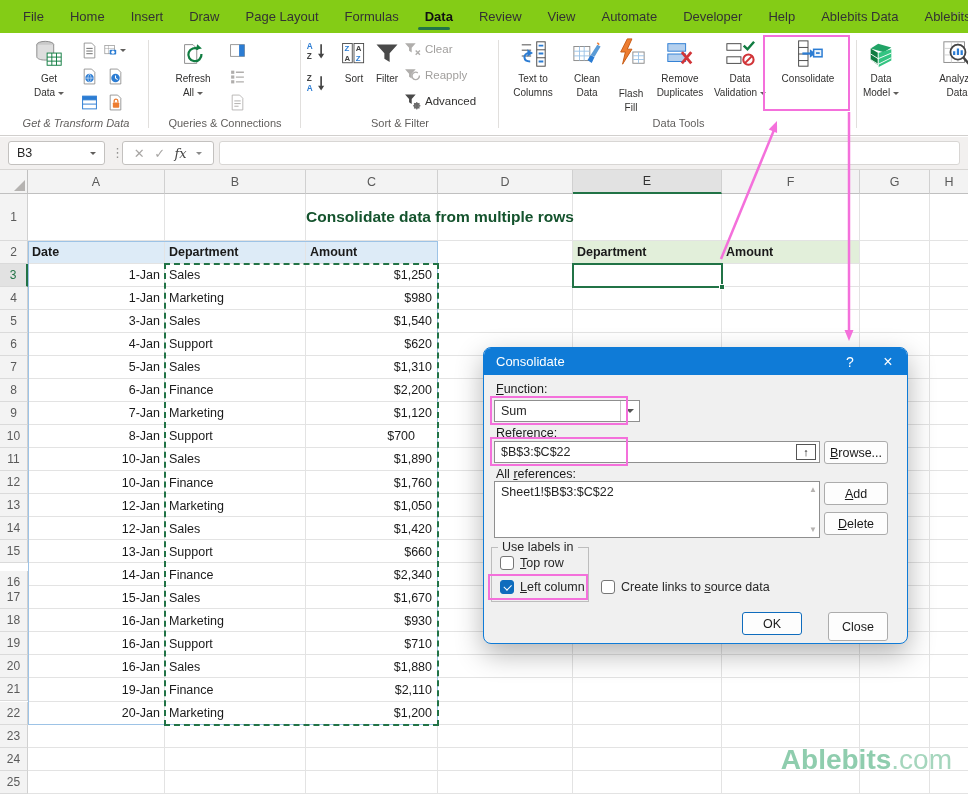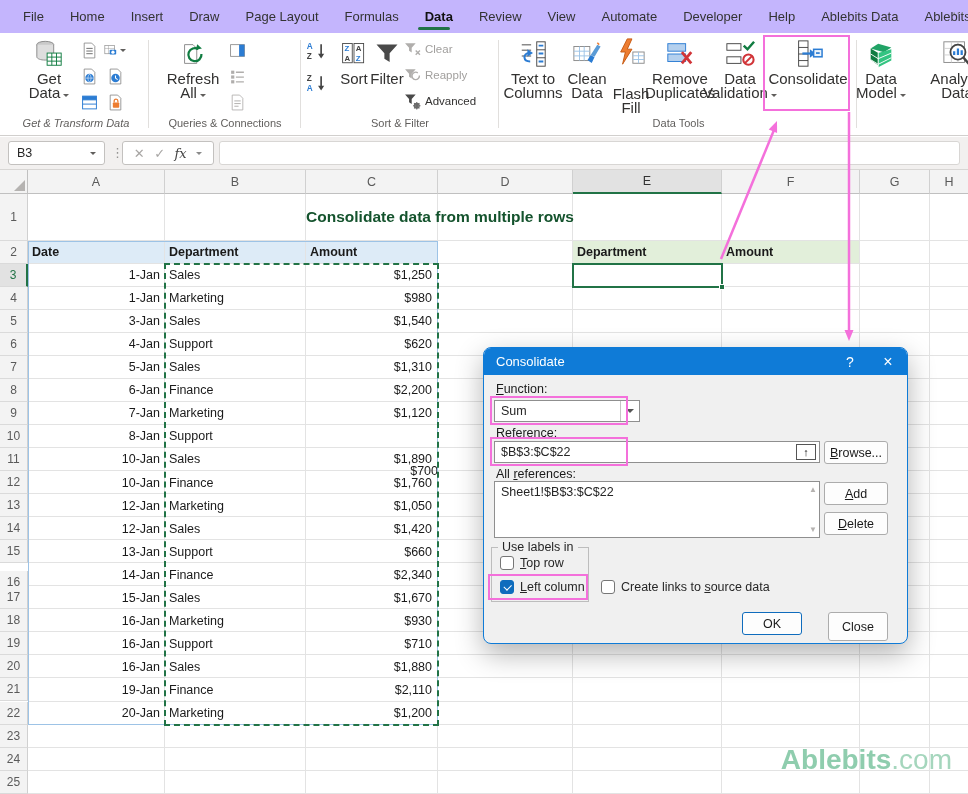--- a/index.html
+++ b/index.html
@@ -1,33 +1,33 @@
 <!DOCTYPE html>
 <html><head>
 <meta charset="utf-8">
 <style>
   * { margin:0; padding:0; box-sizing:border-box; }
   html,body { background:#fff; }
   body { font-family:"Liberation Sans","DejaVu Sans",sans-serif; color:#262626; }
   #app { position:relative; width:968px; height:794px; overflow:hidden; background:#fff; }
 
   
-  #menubar { position:absolute; left:0; top:0; width:968px; height:33px; background:#c4b5fd; display:flex; align-items:center; padding-left:10px; }
+  #menubar { position:absolute; left:0; top:0; width:968px; height:33px; background:#84cc16; display:flex; align-items:center; padding-left:10px; }
   .mtab { position:relative; font-size:13px; color:#333; padding:8px 13px 9px; cursor:default; white-space:nowrap; }
   .mtab.active { font-weight:bold; color:#111; }
   .mtab.active::after { content:""; position:absolute; left:6px; right:16px; bottom:3px; height:3px; background:#217346; border-radius:2px; }
   #menu-overflow { position:absolute; right:4px; top:6px; color:#8a8a8a; font-size:12px; }
 
   
   #ribbon { position:absolute; left:0; top:33px; width:968px; height:103px; background:#fff; border-bottom:1px solid #d1cfcd; }
   .rdiv { position:absolute; top:7px; height:88px; width:1px; background:#e1dfdd; }
   .grouplabel { position:absolute; top:84px; height:16px; font-size:11px; color:#605e5c; text-align:center; }
   .bigbtn { position:absolute; top:3px; height:78px; display:flex; flex-direction:column; align-items:center; cursor:default; }
   .bigbtn .bicon { height:36px; display:flex; align-items:center; justify-content:center; }
-  .bigbtn .blbl { font-size:15px; line-height:13.5px; text-align:center; color:#323130; }
+  .bigbtn .blbl { font-size:10px; line-height:13.5px; text-align:center; color:#323130; }
   .lline { white-space:nowrap; }
   .chev { display:inline-block; width:0; height:0; border:3.5px solid transparent; border-top-color:#605e5c; margin-left:3px; position:relative; top:2px; }
   .stackbtn { position:absolute; display:flex; align-items:center; gap:4px; font-size:11.5px; color:#323130; height:20px; }
   .stackbtn.dis { color:#a19f9d; }
   .smallicon { position:absolute; width:22px; height:20px; display:flex; align-items:center; justify-content:center; }
   #consolidate-highlight { position:absolute; left:763px; top:35px; width:87px; height:76px; border:2px solid #f470db; z-index:6; pointer-events:none; }
 
   
   #formulabar { position:absolute; left:0; top:137px; width:968px; height:33px; background:#f2f0ef; border-bottom:1px solid #d8d6d4; }
   #namebox { position:absolute; left:8px; top:4px; width:97px; height:24px; background:#fff; border:1px solid #c3c1bf; border-radius:3px; font-size:12.5px; display:flex; align-items:center; padding:0 8px; }
@@ -499,21 +499,21 @@
       <div class="celltxt" style="left: 169px; top: 185.75px; width: 133px; height: 23.05px;">Sales</div>
       <div class="celltxt r" style="left: 306px; top: 185.75px; width: 126px; height: 23.05px;">$1,310</div>
       <div class="celltxt r" style="left: 28px; top: 208.8px; width: 132px; height: 23.05px;">6-Jan</div>
       <div class="celltxt" style="left: 169px; top: 208.8px; width: 133px; height: 23.05px;">Finance</div>
       <div class="celltxt r" style="left: 306px; top: 208.8px; width: 126px; height: 23.05px;">$2,200</div>
       <div class="celltxt r" style="left: 28px; top: 231.85px; width: 132px; height: 23.05px;">7-Jan</div>
       <div class="celltxt" style="left: 169px; top: 231.85px; width: 133px; height: 23.05px;">Marketing</div>
       <div class="celltxt r" style="left: 306px; top: 231.85px; width: 126px; height: 23.05px;">$1,120</div>
       <div class="celltxt r" style="left: 28px; top: 254.9px; width: 132px; height: 23.05px;">8-Jan</div>
       <div class="celltxt" style="left: 169px; top: 254.9px; width: 133px; height: 23.05px;">Support</div>
-      <div class="celltxt r" style="left: 312px; top: 254.9px; width: 126px; height: 23.05px; margin-top: 35px;">$700</div>
+      <div class="celltxt r" style="left: 289px; top: 254.9px; width: 126px; height: 23.05px;">$700</div>
       <div class="celltxt r" style="left: 28px; top: 277.95px; width: 132px; height: 23.05px;">10-Jan</div>
       <div class="celltxt" style="left: 169px; top: 277.95px; width: 133px; height: 23.05px;">Sales</div>
       <div class="celltxt r" style="left: 306px; top: 277.95px; width: 126px; height: 23.05px;">$1,890</div>
       <div class="celltxt r" style="left: 28px; top: 301px; width: 132px; height: 23.05px;">10-Jan</div>
       <div class="celltxt" style="left: 169px; top: 301px; width: 133px; height: 23.05px;">Finance</div>
       <div class="celltxt r" style="left: 306px; top: 301px; width: 126px; height: 23.05px;">$1,760</div>
       <div class="celltxt r" style="left: 28px; top: 324.05px; width: 132px; height: 23.05px;">12-Jan</div>
       <div class="celltxt" style="left: 169px; top: 324.05px; width: 133px; height: 23.05px;">Marketing</div>
       <div class="celltxt r" style="left: 306px; top: 324.05px; width: 126px; height: 23.05px;">$1,050</div>
       <div class="celltxt r" style="left: 28px; top: 347.1px; width: 132px; height: 23.05px;">12-Jan</div>

